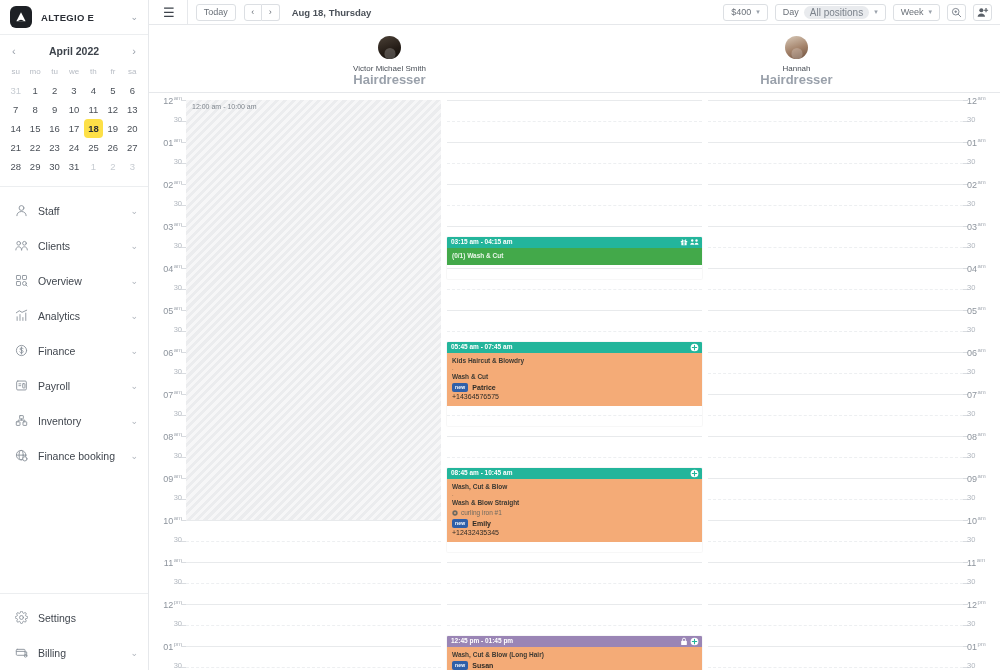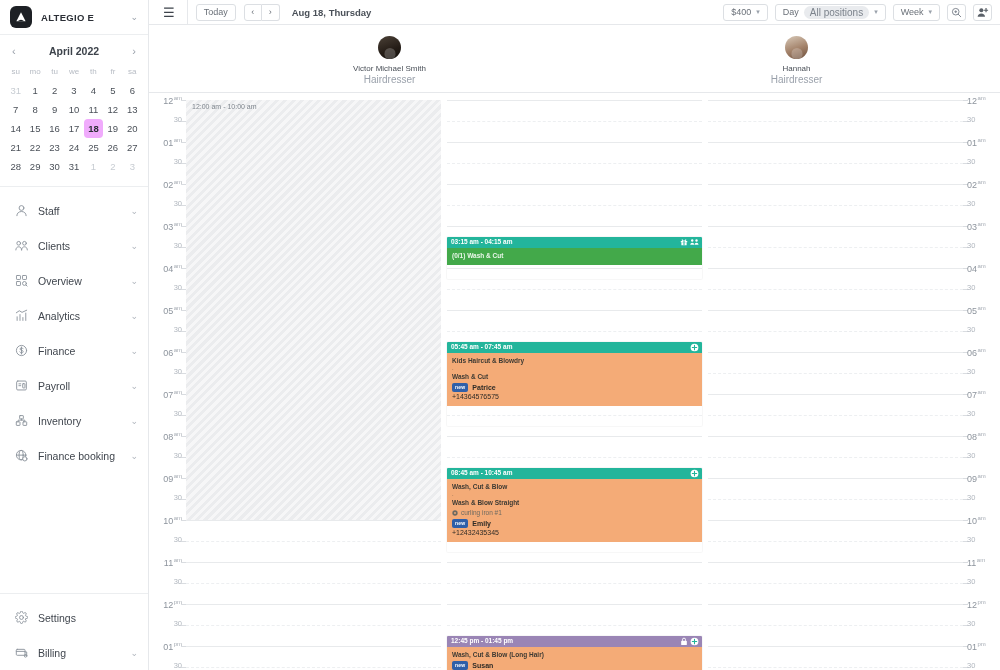--- a/index.html
+++ b/index.html
@@ -44,21 +44,21 @@
   .cal-arrow { font-size: 11px; color: #9aa1ab; cursor: pointer; }
   .cal-grid { display: grid; grid-template-columns: repeat(7, 1fr); }
   .cal-dow {
     font-size: 8px; color: #b7bcc4; text-align: center; padding: 2px 0 5px 0;
   }
   .cal-day {
     font-size: 9.5px; color: #4a5058; text-align: center;
     height: 19px; line-height: 19px; border-radius: 4px; cursor: pointer;
   }
   .cal-day.muted { color: #c7ccd2; }
-  .cal-day.sel { background: #f0abfc; color: #2b2f36; font-weight: bold; }
+  .cal-day.sel { background: #fde047; color: #2b2f36; font-weight: bold; }
 
   .sep { height: 1px; background: #eceef0; margin: 6px 0 0 0; }
 
   
   .nav { flex: 1; overflow: hidden; padding-top: 6px; }
   .nav-item {
     height: 35px; display: flex; align-items: center;
     padding: 0 10px 0 14px; cursor: pointer;
   }
   .nav-ico {
@@ -126,21 +126,21 @@
   }
   .av-a { background: linear-gradient(160deg,#4c4238 0%,#241c16 60%,#120e0a 100%); }
   .av-b { background: linear-gradient(160deg,#d8c9b8 0%,#a3826a 55%,#6d4f3c 100%); }
   .av-c { background: linear-gradient(160deg,#5a4638 0%,#2e231c 55%,#191311 100%); }
   .avatar::after {
     content: ""; position: absolute; left: 50%; top: 55%;
     width: 11px; height: 11px; border-radius: 50% 50% 40% 40%;
     transform: translateX(-50%); background: rgba(255,255,255,.22);
   }
   .staff-name { font-size: 8px; color: #4a5058; line-height: 11px; }
-  .staff-role { font-size: 10px; color: #9aa1ab; line-height: 11px; }
+  .staff-role { font-size: 13px; color: #9aa1ab; line-height: 11px; font-weight: bold; }
 
   
   .sched { flex: 1; position: relative; overflow: hidden; background: #fff; }
   .grid-wrap { position: absolute; inset: 0; }
 
   .gutter {
     position: absolute; top: 0; width: 37px; height: 100%;
     z-index: 4; pointer-events: none;
   }
   .gutter.left { left: 0; }

